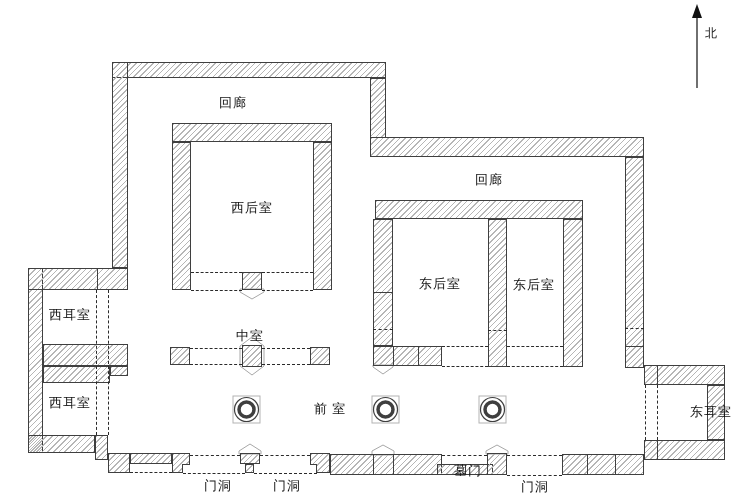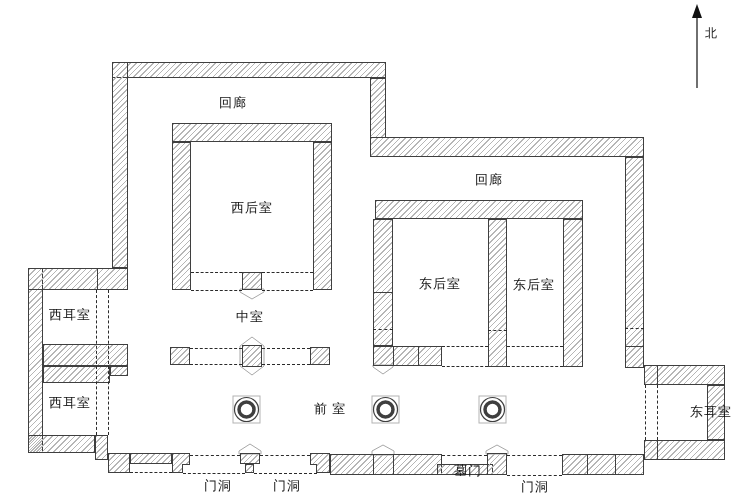--- a/index.html
+++ b/index.html
@@ -153,21 +153,21 @@
     <line x1="11" y1="86" x2="11" y2="13" stroke="#222" stroke-width="1.3"></line>
     <polygon points="11,2 16,16 6,16" fill="#111"></polygon>
   </svg>
 
   <span class="lb small" style="left:711px;top:33px">北</span>
   <span class="lb" style="left:233px;top:103px">回廊</span>
   <span class="lb" style="left:489px;top:180px">回廊</span>
   <span class="lb" style="left:252px;top:208px">西后室</span>
   <span class="lb" style="left:440px;top:284px">东后室</span>
   <span class="lb" style="left:534px;top:285px">东后室</span>
-  <span class="lb" style="left:250px;top:317px">中室</span>
+  <span class="lb" style="left:250px;top:336px">中室</span>
   <span class="lb" style="left:70px;top:315px">西耳室</span>
   <span class="lb" style="left:70px;top:403px">西耳室</span>
   <span class="lb" style="left:330px;top:409px">前 室</span>
   <span class="lb" style="left:711px;top:412px">东耳室</span>
   <span class="lb" style="left:218px;top:486px">门洞</span>
   <span class="lb" style="left:287px;top:486px">门洞</span>
   <span class="lb" style="left:468px;top:471px">墓门</span>
   <span class="lb" style="left:535px;top:487px">门洞</span>
 
 </div>

